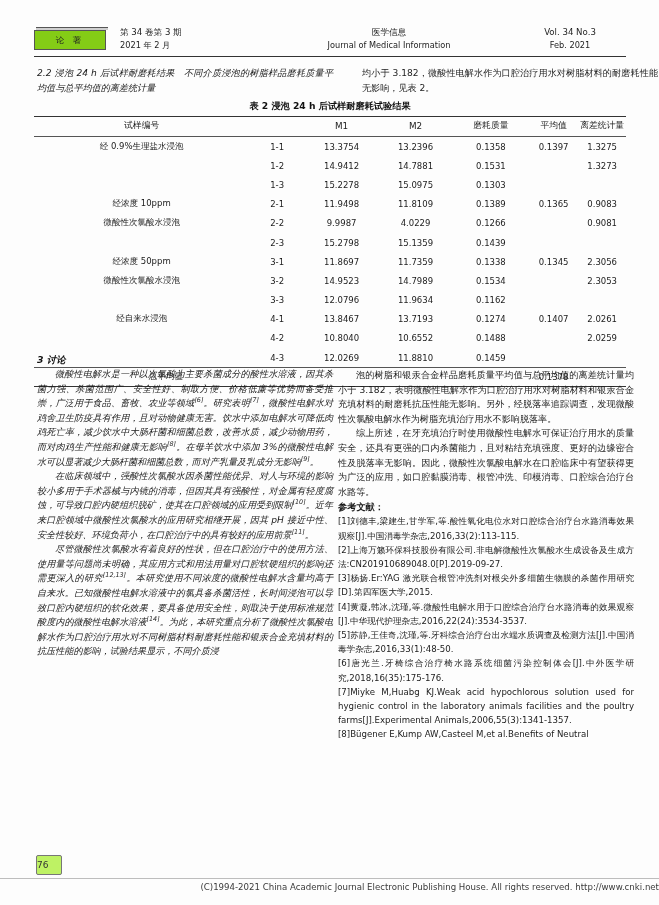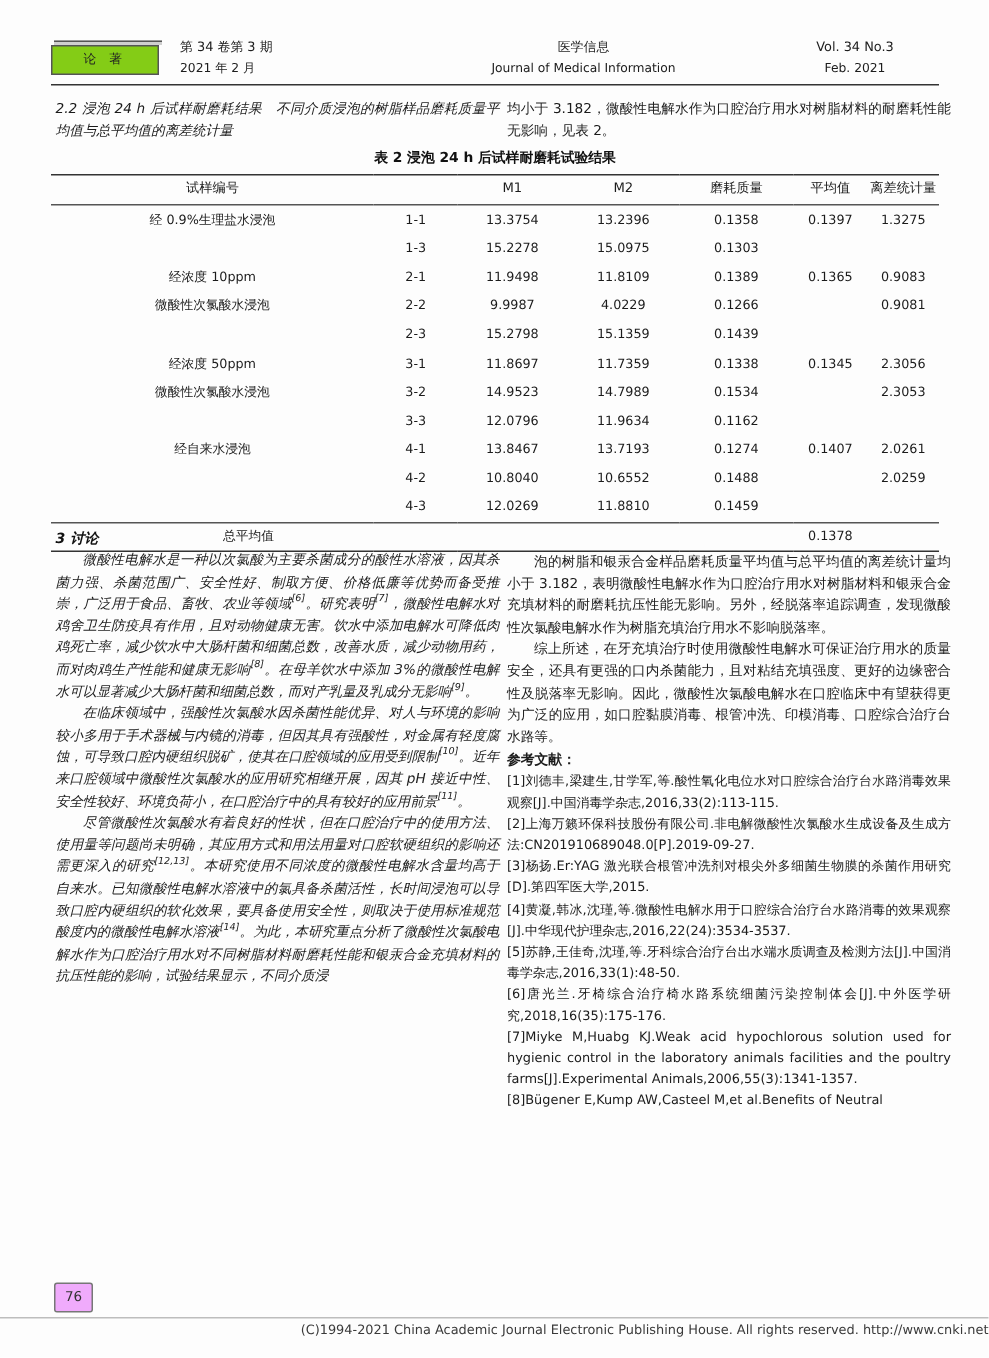--- a/index.html
+++ b/index.html
@@ -58,21 +58,21 @@
   .col-left{left:37px;font-style:italic;}
   .col-right{left:338px;}
 
   .p{margin:0 0 0 0;text-indent:18px;}
   .p.noind{text-indent:0;}
   .h{margin:0;font-size:9.4px;line-height:15px;font-weight:bold;text-indent:0;color:#111;}
   sup{font-size:6.4px;vertical-align:super;line-height:0;}
 
   
   #topleft{top:66px;}
-  #topright{top:66px;}
+  #topright{top:66px;margin-left:24px;}
 
   
   .tbl-wrap{position:absolute;left:34px;top:99px;width:592px;}
   .tbl-title{
     text-align:center;font-size:9.2px;font-weight:bold;
     color:#111;line-height:14px;margin-bottom:3px;
   }
   table.data{
     border-collapse:collapse;width:592px;
     font-size:8.5px;color:#1b1b1b;
@@ -104,22 +104,22 @@
   .refs-title{font-size:9.2px;font-weight:bold;line-height:15px;margin:0;}
   .ref{
     margin:0;font-size:8.6px;line-height:14.2px;
     text-align:justify;
   }
 
   
   .pagenum{
     position:absolute;left:36px;top:855px;
     width:24px;height:18px;border:1px solid #777;
-    background:#f0abfc;border-radius:2px;
-    font-size:9px;text-align:center;line-height:18px;color:#333;
+    background:#bef264;border-radius:2px;
+    font-size:9px;line-height:18px;color:#333;
   }
   .footrule{
     position:absolute;left:0px;top:878px;width:659px;height:0;
     border-top:1px solid #bdbdbd;
   }
   .copyright{
     position:absolute;left:0;top:882px;width:659px;
     text-align:right;font-size:8.6px;color:#3a3a3a;
   }
   .copyright .url{color:#3a3a3a;}
@@ -173,20 +173,29 @@
             <td class="c-name">经 0.9%生理盐水浸泡</td>
             <td class="c-id">1-1</td>
             <td class="c-m1">13.3754</td>
             <td class="c-m2">13.2396</td>
             <td class="c-wear">0.1358</td>
             <td class="c-avg">0.1397</td>
             <td class="c-dev">1.3275</td>
           </tr>
           <tr>
             <td class="c-name"></td>
+            <td class="c-id">1-2</td>
+            <td class="c-m1">14.9412</td>
+            <td class="c-m2">14.7881</td>
+            <td class="c-wear">0.1531</td>
+            <td class="c-avg"></td>
+            <td class="c-dev">1.3273</td>
+          </tr>
+          <tr>
+            <td class="c-name"></td>
             <td class="c-id">1-3</td>
             <td class="c-m1">15.2278</td>
             <td class="c-m2">15.0975</td>
             <td class="c-wear">0.1303</td>
             <td class="c-avg"></td>
             <td class="c-dev"></td>
           </tr>
           <tr>
             <td class="c-name">经浓度 10ppm</td>
             <td class="c-id">2-1</td>

